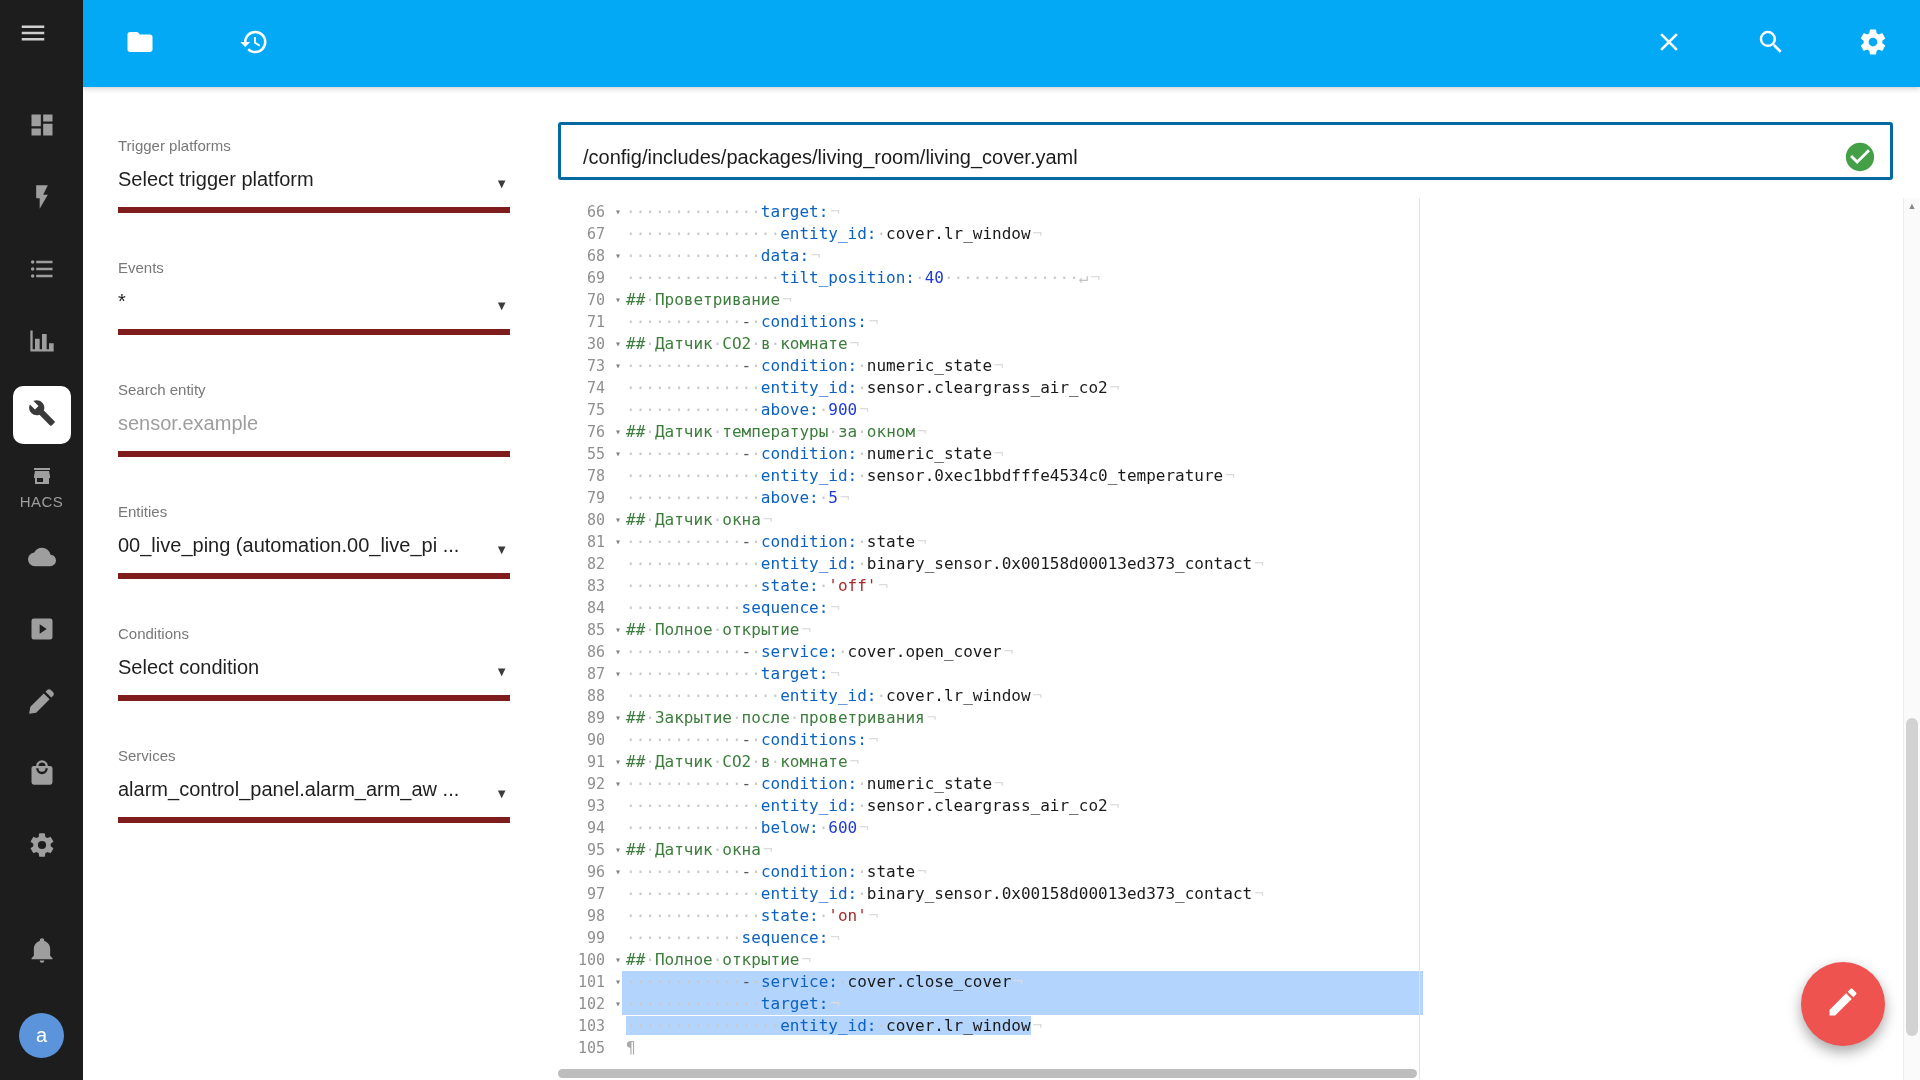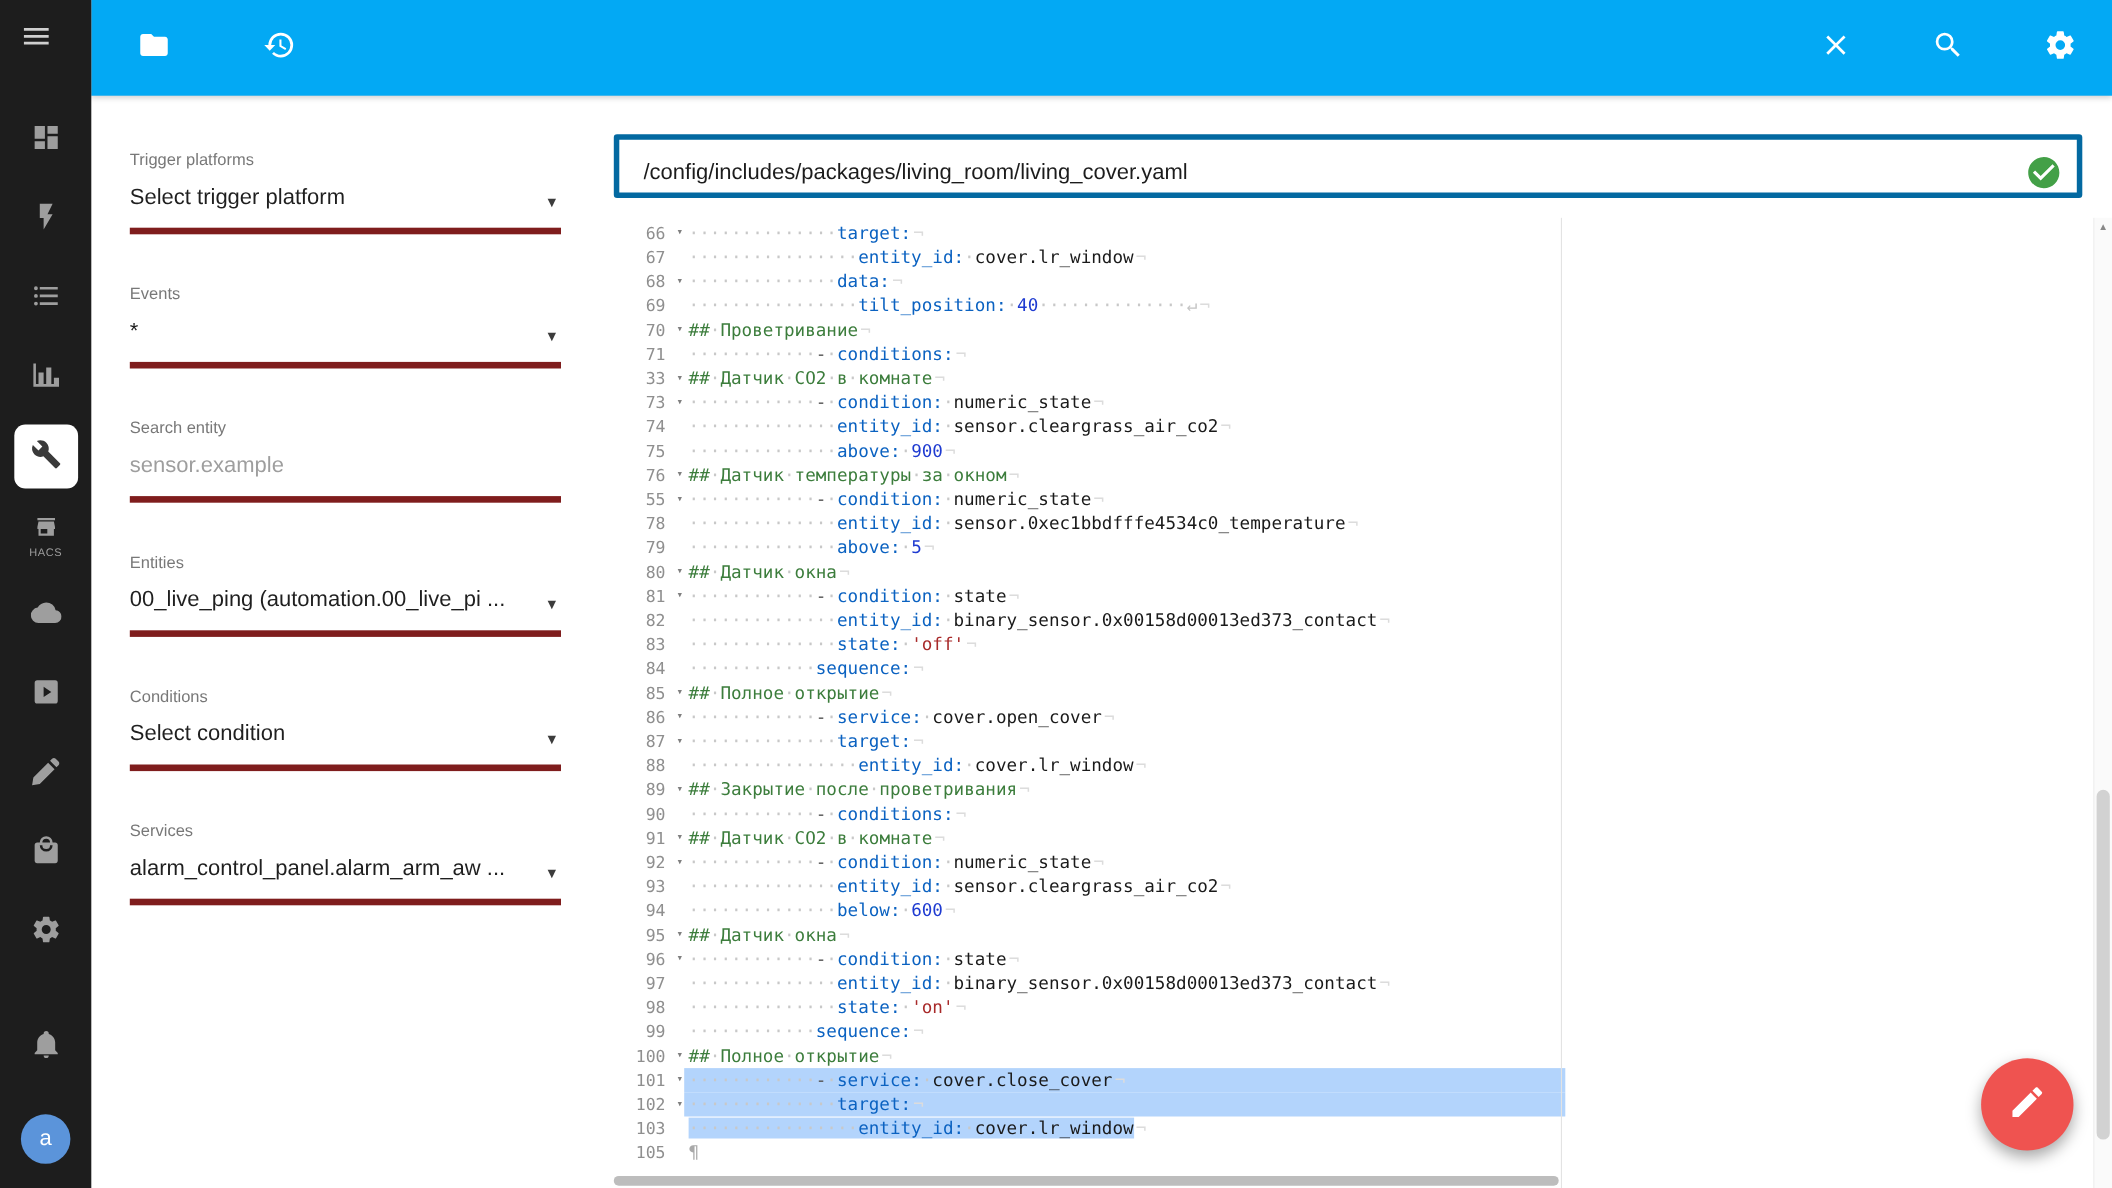--- a/index.html
+++ b/index.html
@@ -12,21 +12,21 @@
   
   .sidebar { position:absolute; left:0; top:0; width:83px; height:1080px;
     background:var(--c-sidebar_bg,#1d1d1d); z-index:6; }
   .hamburger { position:absolute; top:18px; left:16px; width:34px; height:34px;
     color:#cfcfcf; display:flex; align-items:center; justify-content:center; cursor:pointer; }
   .sb-nav { position:absolute; top:98px; left:0; right:0;
     display:flex; flex-direction:column; align-items:center; gap:14px; }
   .sb-item { width:58px; height:58px; display:flex; flex-direction:column;
     align-items:center; justify-content:center; color:#9e9e9e; cursor:pointer; }
   .sb-item.sel { background:#fff; border-radius:10px; color:#3a3a3a; }
-  .sb-label { font-size:10px; letter-spacing:.5px; margin-top:1px; color:inherit;text-align:center; }
+  .sb-label { font-size:15px; letter-spacing:.5px; margin-top:1px; color:inherit;text-align:center; }
   .sb-bell { position:absolute; bottom:112px; left:0; right:0; display:flex;
     justify-content:center; color:#9e9e9e; cursor:pointer; }
   .avatar { position:absolute; bottom:22px; left:19px; width:45px; height:45px;
     border-radius:50%; background:#5b94da; color:#fff; font-size:20px;
     display:flex; align-items:center; justify-content:center; cursor:pointer; }
 
   
   .appbar { position:absolute; left:83px; top:0; right:0; height:87px;
     background:var(--c-appbar_blue,#03a9f4); display:flex; align-items:center;
     box-shadow:0 2px 5px rgba(0,0,0,.18); z-index:5; }
@@ -43,21 +43,21 @@
   .f-label { font-size:15px; color:#787878; margin-bottom:10px; }
   .f-control { display:flex; align-items:flex-end; justify-content:space-between;
     border-bottom:6px solid #7f1d1d; padding:4px 2px 16px 0; min-height:30px; cursor:pointer; }
   .f-value { font-size:20px; color:#1f1f1f; white-space:nowrap; overflow:hidden; }
   .f-value.ph { color:#9e9e9e; }
   .f-caret { font-size:13px; color:#3c3c3c; margin-left:6px; flex:none; }
 
   
   .main { position:absolute; left:533px; top:87px; right:0; bottom:0; background:#fff; overflow:hidden; }
   .pathbar { position:absolute; left:25px; top:35px; width:1335px; height:58px;
-    background:#fff; border:5px solid #0369a1; border-radius:3px;
+    background:#fff; border:3px solid #0369a1; border-radius:3px;
     display:flex; align-items:center; padding:12px 13px 0 22px; }
   .path-text { flex:1; font-size:20px; color:#1c1c1c; white-space:nowrap; overflow:hidden; }
   .path-status { color:var(--c-check_green,#43a047); display:flex; }
 
   .editor { position:absolute; left:25px; top:111px; right:0; bottom:0;
     font-family:"DejaVu Sans Mono","Liberation Mono",monospace; font-size:16px; }
   .ruler { position:absolute; left:861px; top:0; bottom:0; width:1px; background:#e3e3e3; }
   .lines { position:absolute; top:3px; left:0; right:0; }
   .row { display:flex; height:22px; line-height:22px; position:relative; }
   .num { width:52px; flex:none; text-align:right; padding-right:5px;
@@ -283,21 +283,21 @@
           <div class="num">70</div>
           <div class="fold">▾</div>
           <div class="code"><span class="tok-c">##</span><span class="ws">·</span><span class="tok-c">Проветривание</span><span class="eol">¬</span></div>
         </div>
         <div class="row">
           <div class="num">71</div>
           <div class="fold"></div>
           <div class="code"><span class="ws">············</span><span class="tok-d">-</span><span class="ws">·</span><span class="tok-k">conditions:</span><span class="eol">¬</span></div>
         </div>
         <div class="row">
-          <div class="num">33</div>
+          <div class="num">30</div>
           <div class="fold">▾</div>
           <div class="code"><span class="tok-c">##</span><span class="ws">·</span><span class="tok-c">Датчик</span><span class="ws">·</span><span class="tok-c">CO2</span><span class="ws">·</span><span class="tok-c">в</span><span class="ws">·</span><span class="tok-c">комнате</span><span class="eol">¬</span></div>
         </div>
         <div class="row">
           <div class="num">73</div>
           <div class="fold">▾</div>
           <div class="code"><span class="ws">············</span><span class="tok-d">-</span><span class="ws">·</span><span class="tok-k">condition:</span><span class="ws">·</span><span class="tok-v">numeric_state</span><span class="eol">¬</span></div>
         </div>
         <div class="row">
           <div class="num">74</div>

